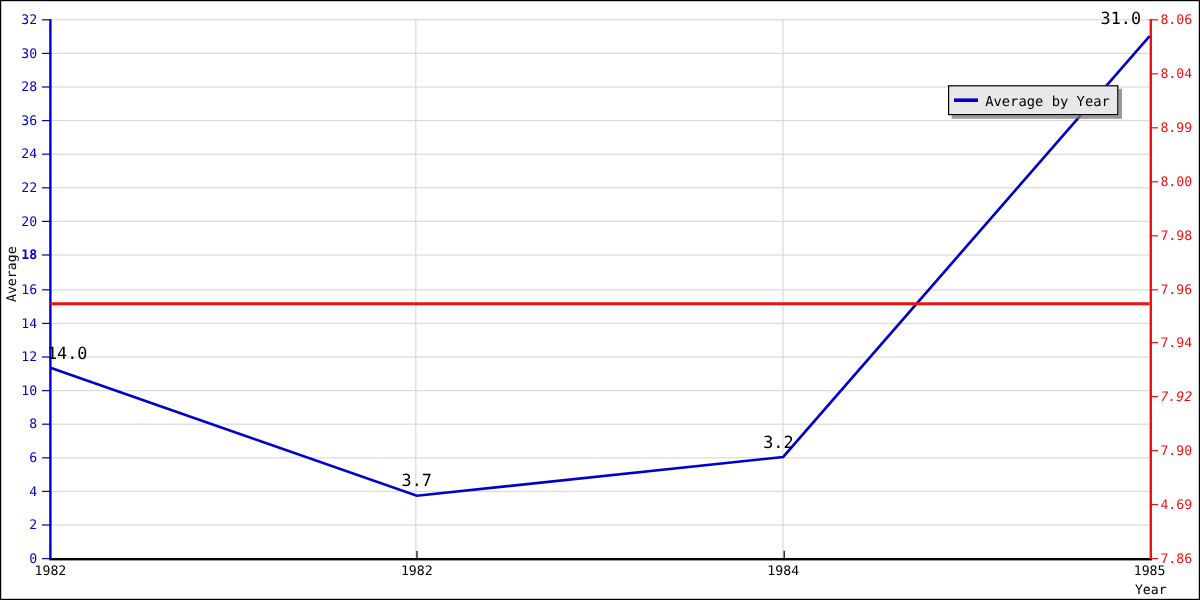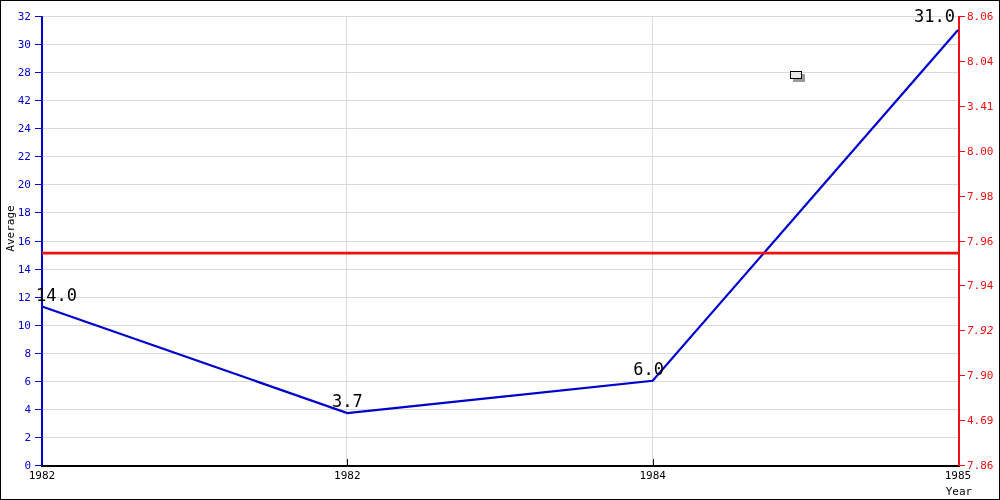--- a/index.html
+++ b/index.html
@@ -141,21 +141,21 @@
   #series-svg {
     position: absolute;
     left: 0;
     top: 0;
     width: 1000px;
     height: 500px;
     pointer-events: none;
   }
   .point-label {
     position: absolute;
-    font-size: 17px;
+    font-size: 14px;
     line-height: 11px;
     color: #000000;
     white-space: nowrap;
     text-align: center;
   }
   
   #legend {
     position: absolute;
     left: 789px;
     top: 70px;
@@ -216,20 +216,24 @@
 
   <svg id="series-svg" viewBox="0 0 1000 500" preserveAspectRatio="none">
     <polyline id="series-line-average" fill="none" stroke="#0000cc" stroke-width="2.2" points="41.00,305.45 346.33,412.08 651.67,379.81 957.00,29.03"></polyline>
     <line id="career-average-line" x1="41" y1="252.13" x2="957" y2="252.13" stroke="#ee1111" stroke-width="2.6"></line>
   </svg>
 
   <div id="ylabel-left">Average</div>
   <div id="xlabel">Year</div>
 
   <div id="legend">
+    <div class="legend-row">
+      <span class="legend-swatch" style="background:#0000cc"></span>
+      <span class="legend-label">Average by Year</span>
+    </div>
   </div>
 
 <div class="tick-left" style="top: 464px;"></div>
     <div class="ticklabel-left" style="right: 968px; top: 459px;">0</div>
     <div class="tick-left" style="top: 435.938px;"></div>
     <div class="ticklabel-left" style="right: 968px; top: 430.938px;">2</div>
     <div class="tick-left" style="top: 407.875px;"></div>
     <div class="ticklabel-left" style="right: 968px; top: 402.875px;">4</div>
     <div class="tick-left" style="top: 379.812px;"></div>
     <div class="ticklabel-left" style="right: 968px; top: 374.812px;">6</div>
@@ -237,29 +241,29 @@
     <div class="ticklabel-left" style="right: 968px; top: 346.75px;">8</div>
     <div class="tick-left" style="top: 323.688px;"></div>
     <div class="ticklabel-left" style="right: 968px; top: 318.688px;">10</div>
     <div class="tick-left" style="top: 295.625px;"></div>
     <div class="ticklabel-left" style="right: 968px; top: 290.625px;">12</div>
     <div class="tick-left" style="top: 267.562px;"></div>
     <div class="ticklabel-left" style="right: 968px; top: 262.562px;">14</div>
     <div class="tick-left" style="top: 239.5px;"></div>
     <div class="ticklabel-left" style="right: 968px; top: 234.5px;">16</div>
     <div class="tick-left" style="top: 211.438px;"></div>
-    <div class="ticklabel-left" style="right: 968px; top: 206.438px;">18</div>
+    <div class="ticklabel-left" style="right: 968px; top: 206.438px; font-weight: bold;">18</div>
     <div class="tick-left" style="top: 183.375px;"></div>
     <div class="ticklabel-left" style="right: 968px; top: 178.375px;">20</div>
     <div class="tick-left" style="top: 155.312px;"></div>
     <div class="ticklabel-left" style="right: 968px; top: 150.312px;">22</div>
     <div class="tick-left" style="top: 127.25px;"></div>
     <div class="ticklabel-left" style="right: 968px; top: 122.25px;">24</div>
     <div class="tick-left" style="top: 99.1875px;"></div>
-    <div class="ticklabel-left" style="right: 968px; top: 94.1875px;">42</div>
+    <div class="ticklabel-left" style="right: 968px; top: 94.1875px;">36</div>
     <div class="tick-left" style="top: 71.125px;"></div>
     <div class="ticklabel-left" style="right: 968px; top: 66.125px;">28</div>
     <div class="tick-left" style="top: 43.0625px;"></div>
     <div class="ticklabel-left" style="right: 968px; top: 38.0625px;">30</div>
     <div class="tick-left" style="top: 15px;"></div>
     <div class="ticklabel-left" style="right: 968px; top: 10px;">32</div>
     <div class="tick-right" style="top: 464px;"></div>
     <div class="ticklabel-right" style="top: 459px;">7.86</div>
     <div class="tick-right" style="top: 419.1px;"></div>
     <div class="ticklabel-right" style="top: 414.1px;">4.69</div>
@@ -269,28 +273,28 @@
     <div class="ticklabel-right" style="top: 324.3px; font-style: italic;">7.92</div>
     <div class="tick-right" style="top: 284.4px;"></div>
     <div class="ticklabel-right" style="top: 279.4px;">7.94</div>
     <div class="tick-right" style="top: 239.5px;"></div>
     <div class="ticklabel-right" style="top: 234.5px;">7.96</div>
     <div class="tick-right" style="top: 194.6px;"></div>
     <div class="ticklabel-right" style="top: 189.6px;">7.98</div>
     <div class="tick-right" style="top: 149.7px;"></div>
     <div class="ticklabel-right" style="top: 144.7px;">8.00</div>
     <div class="tick-right" style="top: 104.8px;"></div>
-    <div class="ticklabel-right" style="top: 99.8px;">3.41</div>
+    <div class="ticklabel-right" style="top: 99.8px;">8.99</div>
     <div class="tick-right" style="top: 59.9px;"></div>
     <div class="ticklabel-right" style="top: 54.9px;">8.04</div>
     <div class="tick-right" style="top: 15px;"></div>
     <div class="ticklabel-right" style="top: 10px;">8.06</div>
     <div class="ticklabel-bottom" style="left: 1px; width: 80px;">1982</div>
     <div class="tick-bottom" style="left: 346.333px;"></div>
     <div class="ticklabel-bottom" style="left: 306.333px; width: 80px;">1982</div>
     <div class="tick-bottom" style="left: 651.667px;"></div>
     <div class="ticklabel-bottom" style="left: 611.667px; width: 80px;">1984</div>
     <div class="ticklabel-bottom" style="left: 917px; width: 80px;">1985</div>
     <div class="point-label" style="left: 35px; top: 289.447px; width: 40px;">14.0</div>
     <div class="point-label" style="left: 326.333px; top: 395.084px; width: 40px;">3.7</div>
-    <div class="point-label" style="left: 627.667px; top: 362.812px; width: 40px;">6.0</div>
+    <div class="point-label" style="left: 627.667px; top: 362.812px; width: 40px;">3.2</div>
     <div class="point-label" style="left: 913px; top: 10.0312px; width: 40px;">31.0</div>
   </div>
 
 </body></html>

